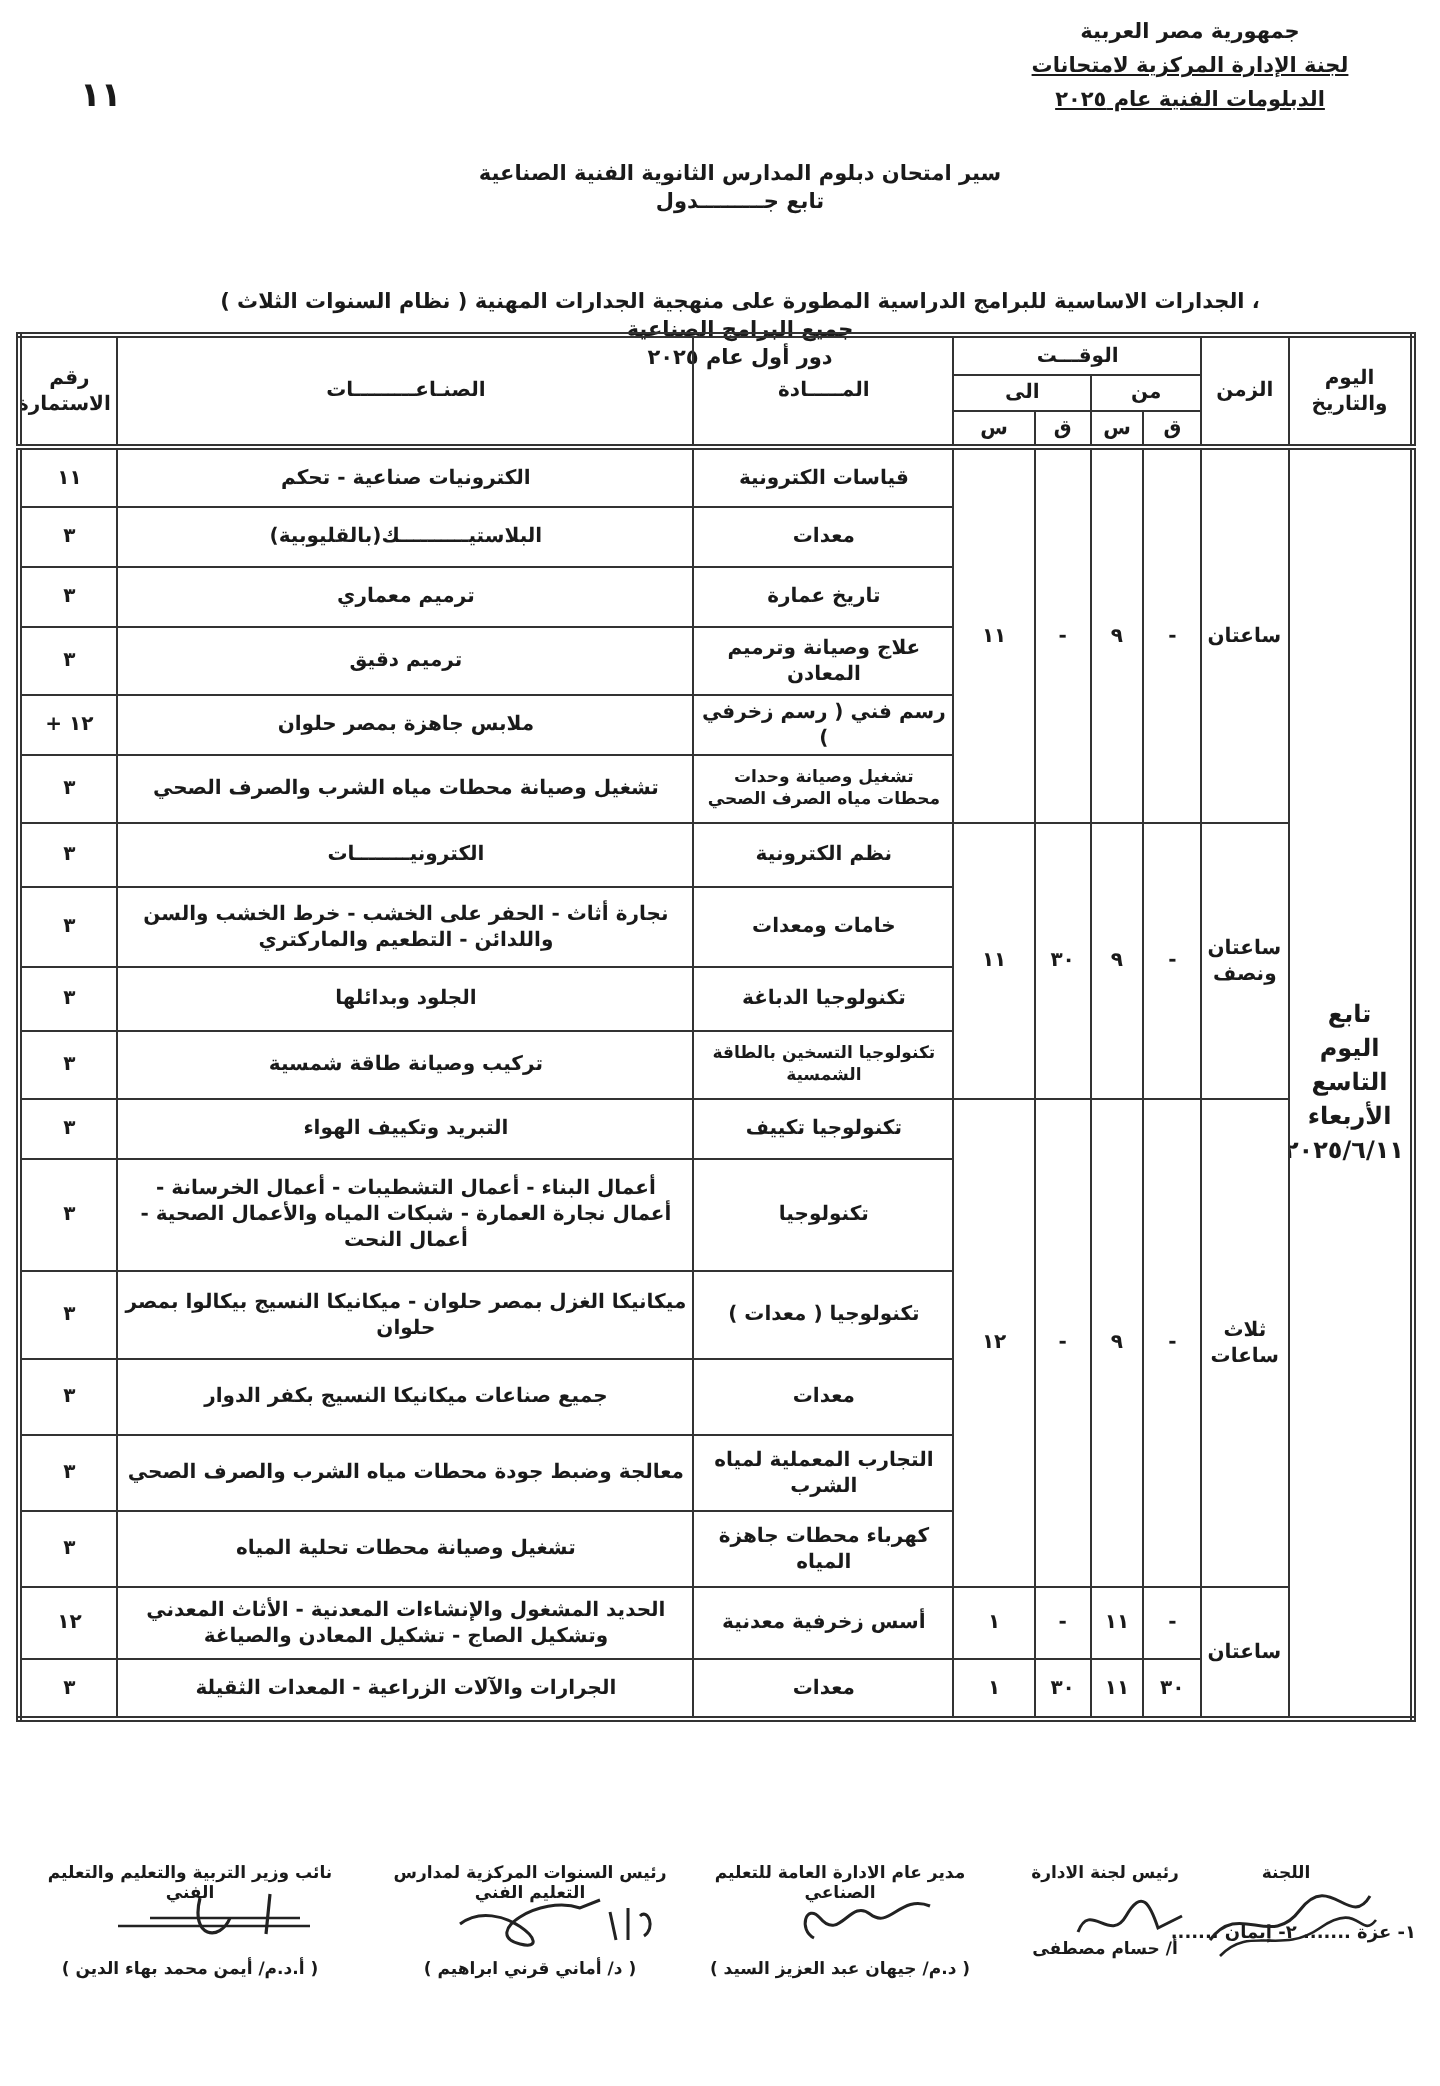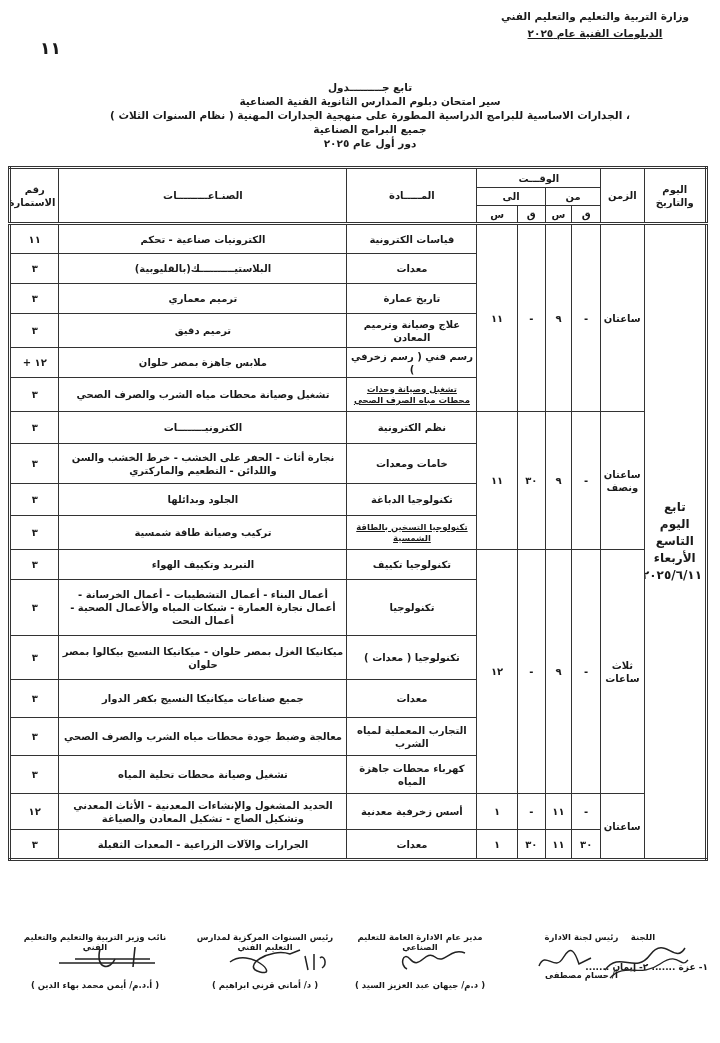--- a/index.html
+++ b/index.html
@@ -4,46 +4,47 @@
 <style>
   html, body { margin:0; padding:0; background:#ffffff; }
   body { width:720px; height:1043px; position:relative; overflow:hidden;
          font-family:"DejaVu Sans", sans-serif; color:#1a1a1a; }
   .abs { position:absolute; }
   .hdr-right { right:20px; top:8px; width:210px; text-align:center; font-weight:bold; font-size:10.5px; line-height:17px; direction:rtl; }
   .hdr-right div { display:block; }
   .hdr-right .ul { text-decoration:underline; }
   .page-num { left:40px; top:38px; font-size:17px; font-weight:bold; letter-spacing:1px; }
   .title-block { left:150px; width:440px; top:80px; text-align:center; direction:rtl; font-weight:bold; font-size:10.5px; line-height:14px; }
-  .title-block .wide { margin-right:-60px; margin-left:-60px; white-space:nowrap; }
+  .title-block .wide { margin-right:-60px; margin-left:-60px; white-space:nowrap;margin-top:36px; }
 
   table.sched { position:absolute; left:8px; top:166px; width:700px; border-collapse:collapse; direction:rtl; table-layout:fixed; border:3px double #333; }
   table.sched td, table.sched th { border:1px solid #333; text-align:center; vertical-align:middle; font-size:10px; font-weight:bold; padding:1px 3px; line-height:13px; overflow:hidden; }
   table.sched th { font-size:10px; }
   .thick-top td { border-top:3px double #333 !important; }
-  .small { font-size:8.5px !important; line-height:11px !important;text-decoration:underline; }
+  .small { font-size:8.5px !important; line-height:11px !important; }
   .day-cell { font-size:12px !important; line-height:17px !important; vertical-align:middle; }
   .sig { position:absolute; text-align:center; direction:rtl; font-size:8.5px; font-weight:bold; }
   .sig .ttl { display:block; }
   .sig .nm { display:block; margin-top:28px; }
   .squiggle { position:absolute; }
 </style>
 </head>
 <body>
 
 <div class="abs hdr-right">
-  <div>وزارة التربية والتعليم والتعليم الفني</div>
+  <div>جمهورية مصر العربية</div>
+  <div class="ul">لجنة الإدارة المركزية لامتحانات</div>
   <div class="ul">الدبلومات الفنية عام ٢٠٢٥</div>
 </div>
 
 <div class="abs page-num">١١</div>
 
 <div class="abs title-block">
+  <div>سير امتحان دبلوم المدارس الثانوية الفنية الصناعية</div>
   <div>تابع جـــــــــدول</div>
-  <div>سير امتحان دبلوم المدارس الثانوية الفنية الصناعية</div>
   <div class="wide">، الجدارات الاساسية للبرامج الدراسية المطورة على منهجية الجدارات المهنية ( نظام السنوات الثلاث )</div>
   <div>جميع البرامج الصناعية</div>
   <div>دور أول عام ٢٠٢٥</div>
 </div>
 
 <table class="sched">
   <colgroup>
     <col style="width:62px">
     <col style="width:43px">
     <col style="width:29px">
@@ -202,21 +203,21 @@
 
 <div class="sig" style="right:12px; top:932px; width:130px;">
   <span class="ttl" style="text-align:center">اللجنة</span>
   <span style="display:block; margin-top:20px; font-size:9px; text-align:right">١- عزة .......  ٢- إيمان .......</span>
 </div>
 <svg class="squiggle" style="left:600px; top:940px" width="90" height="40">
   <path d="M5 30 C20 10, 35 35, 50 15 S75 25, 85 8" stroke="#222" stroke-width="1.5" fill="none"></path>
   <path d="M10 38 C25 22, 40 38, 60 24 S80 30, 88 20" stroke="#222" stroke-width="1.3" fill="none"></path>
 </svg>
 
-<div class="sig" style="left:534px; top:932px; width:95px;">
+<div class="sig" style="left:505px; top:932px; width:95px;">
   <span class="ttl">رئيس لجنة الادارة</span>
   <span class="nm">أ/ حسام مصطفى</span>
 </div>
 <svg class="squiggle" style="left:535px; top:948px" width="60" height="25">
   <path d="M4 18 C10 2, 20 24, 28 10 S40 4, 44 16 L56 10" stroke="#222" stroke-width="1.5" fill="none"></path>
 </svg>
 
 <div class="sig" style="left:350px; top:932px; width:140px;">
   <span class="ttl">مدير عام الادارة العامة للتعليم الصناعي</span>
   <span class="nm">( د.م/ جيهان عبد العزيز السيد )</span>

